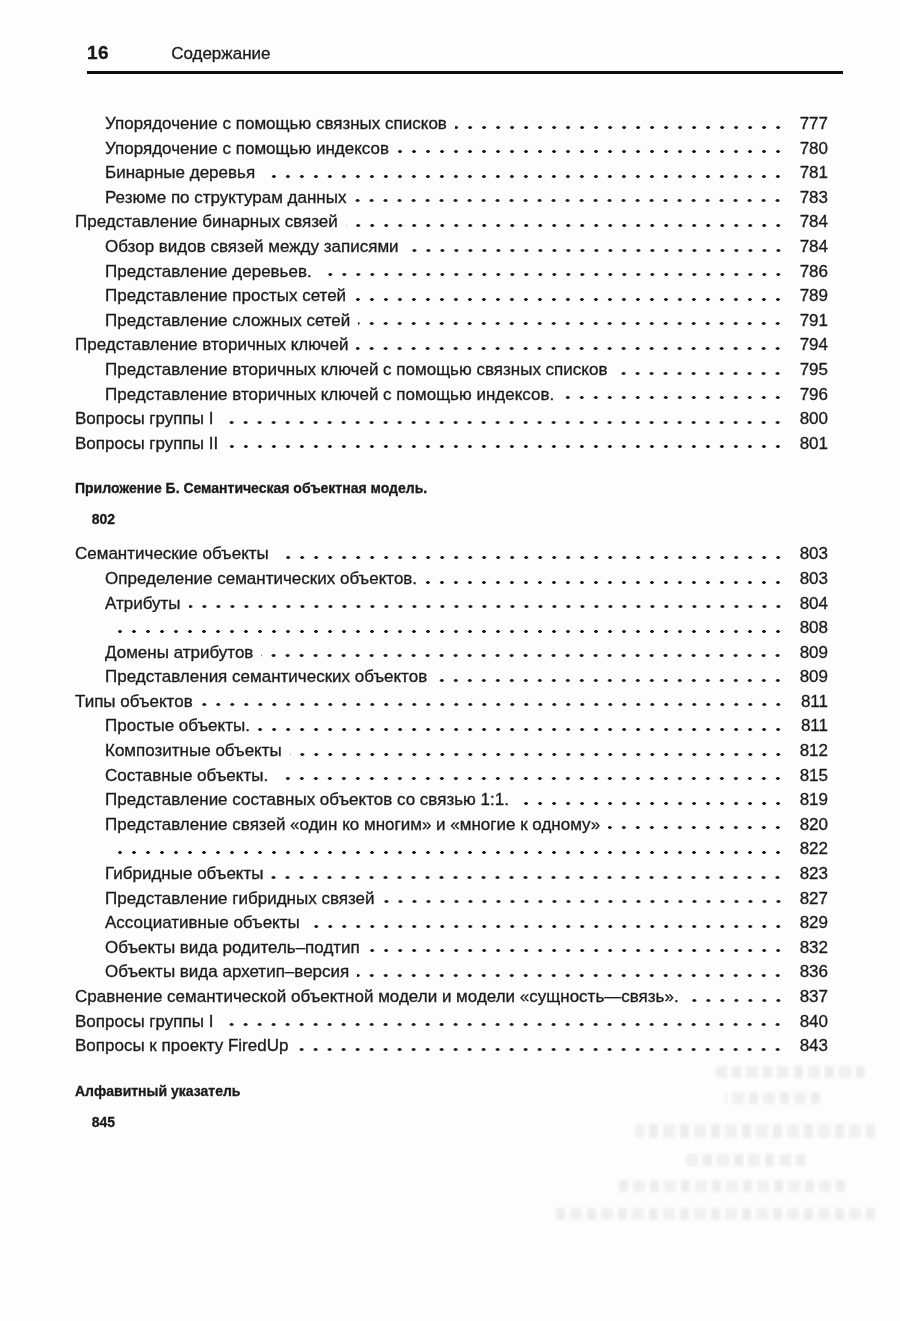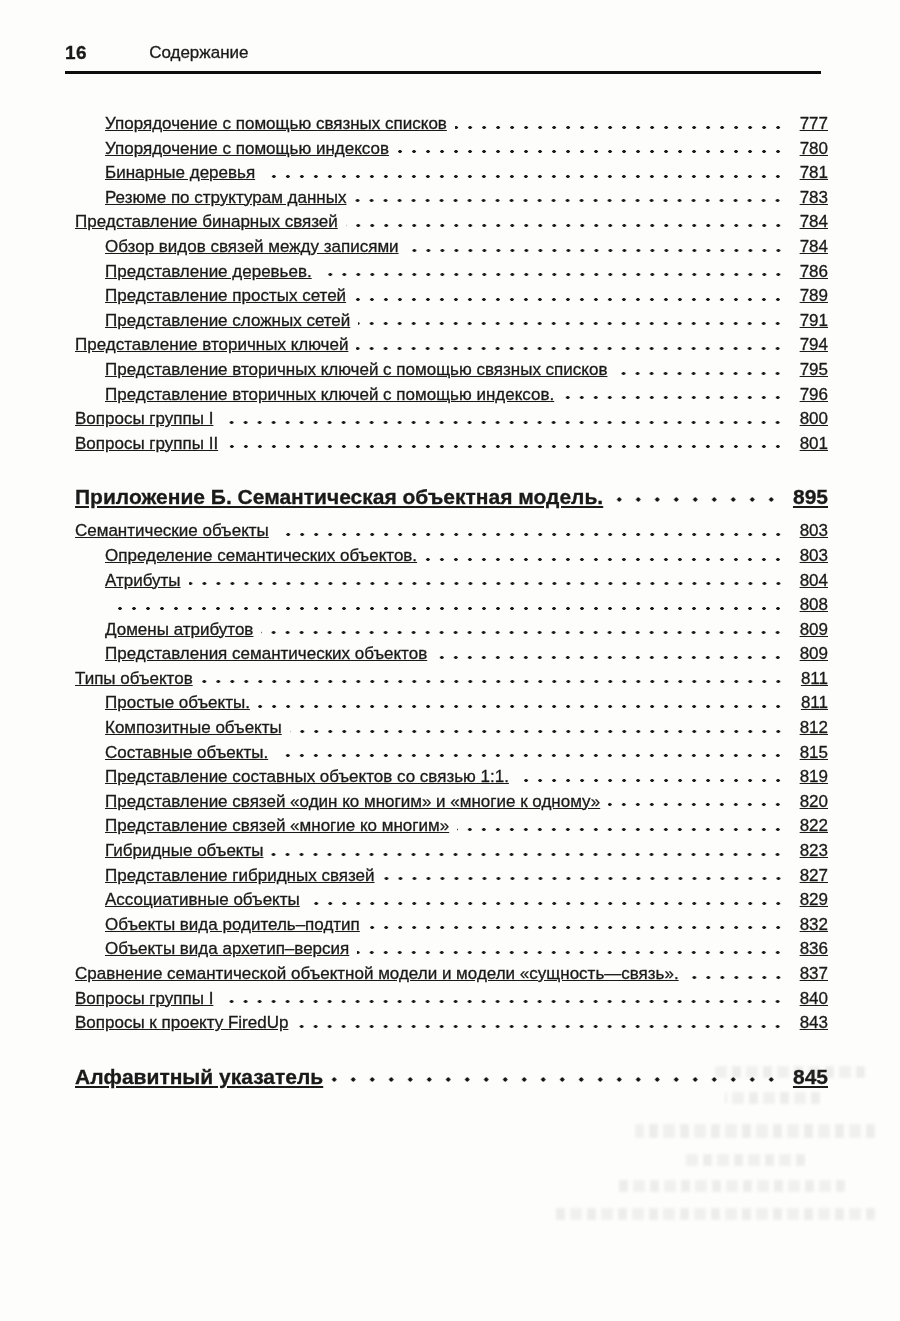--- a/index.html
+++ b/index.html
@@ -11,26 +11,26 @@
     color: #1a1a1a;
     font-family: "Liberation Sans", "DejaVu Sans", sans-serif;
     overflow: hidden;
     box-sizing: border-box;
     -webkit-text-stroke: 0.3px #1a1a1a;
   }
   
   .running-head {
     position: absolute;
     top: 42px;
-    left: 65px;
+    left: 87px;
     width: 756px;
     border-bottom: 3px solid #0e0e0e;
     padding-bottom: 7px;
     display: flex;
-    align-items: center;
+    align-items: flex-end;
   }
   .folio {
     font-size: 19px;
     font-weight: 700;
     letter-spacing: 0.5px;
   }
   .head-title {
     font-size: 17px;
     margin-left: 62px;
   }
@@ -40,46 +40,46 @@
     top: 112px;
     left: 75px;
     width: 753px;
   }
   .row {
     display: flex;
     align-items: flex-start;
     line-height: 24.6px;
     font-size: 17px;
     white-space: nowrap;
-    text-decoration: underline;
   }
   .row.lvl1 { padding-left: 30px; }
   .row .title { flex: 0 0 auto; }
   .row .leader {
     flex: 1 1 auto;
     align-self: stretch;
     margin-left: 8px;
     background-image: radial-gradient(circle, #1b1b1b 1.5px, rgba(0,0,0,0) 1.9px);
     background-size: 14px 5px;
     background-repeat: repeat-x;
     background-position: right 3px bottom 7px;
     min-width: 10px;
   }
   .row .pagenum {
     flex: 0 0 auto;
     margin-left: 6px;
     min-width: 34px;
     text-align: right;
   }
   .row.heading {
-    font-size: 21px;
+    font-size: 14px;
     font-weight: 700;
     line-height: 31px;
-    margin-top: 25px;
+    margin-top: 17px;
     margin-bottom: 7px;
+    flex-direction: column;
   }
   .row.heading .leader {
     background-image: radial-gradient(circle, #141414 1.9px, rgba(0,0,0,0) 2.3px);
     background-size: 19px 7px;
     background-position: right 6px bottom 9px;
   }
   
   .bleedthrough {
     position: absolute;
     left: 455px;
@@ -182,21 +182,21 @@
     <span class="pagenum">800</span>
   </div>
       <div class="row lvl0">
     <span class="title">Вопросы группы II</span>
     <span class="leader"></span>
     <span class="pagenum">801</span>
   </div>
       <div class="row lvl0 heading">
     <span class="title">Приложение Б. Семантическая объектная модель.</span>
     <span class="leader"></span>
-    <span class="pagenum">895</span>
+    <span class="pagenum">802</span>
   </div>
       <div class="row lvl0">
     <span class="title">Семантические объекты</span>
     <span class="leader"></span>
     <span class="pagenum">803</span>
   </div>
       <div class="row lvl1">
     <span class="title">Определение семантических объектов.</span>
     <span class="leader"></span>
     <span class="pagenum">803</span>
@@ -244,21 +244,20 @@
     <span class="title">Представление составных объектов со связью 1:1.</span>
     <span class="leader"></span>
     <span class="pagenum">819</span>
   </div>
       <div class="row lvl1">
     <span class="title">Представление связей «один ко многим» и «многие к одному»</span>
     <span class="leader"></span>
     <span class="pagenum">820</span>
   </div>
       <div class="row lvl1">
-    <span class="title">Представление связей «многие ко многим»</span>
     <span class="leader"></span>
     <span class="pagenum">822</span>
   </div>
       <div class="row lvl1">
     <span class="title">Гибридные объекты</span>
     <span class="leader"></span>
     <span class="pagenum">823</span>
   </div>
       <div class="row lvl1">
     <span class="title">Представление гибридных связей</span>

